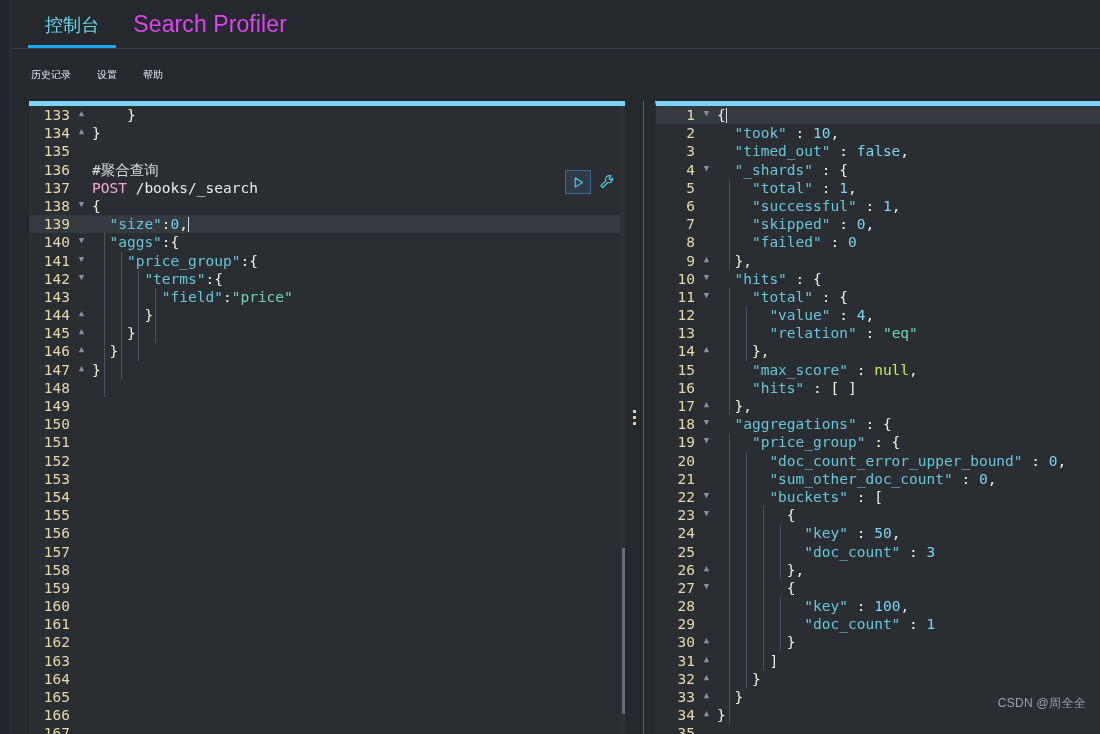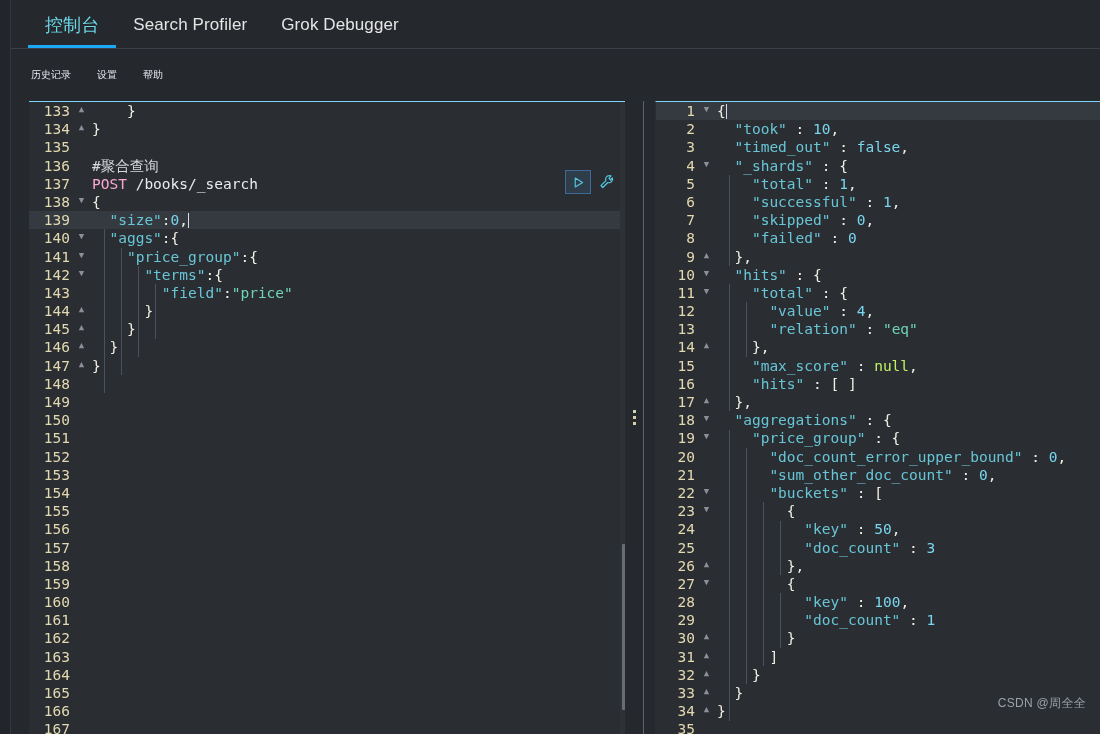--- a/index.html
+++ b/index.html
@@ -18,21 +18,21 @@
     background: #22252a; border-right: 1px solid #343741;
   }
 
   .tabbar {
     position: absolute; left: 11px; top: 0; width: 1089px; height: 49px;
     background: #25282c;
   }
   .tabs { display: flex; align-items: flex-start; height: 49px; padding-left: 17px; }
   .tab {
     position: relative; height: 49px; display: flex; align-items: center;
-    padding: 0 17px; font-size: 17px; color: #e5e5e5; white-space: nowrap;
+    padding: 0 17px; font-size: 23px; color: #d946ef; white-space: nowrap;
     cursor: pointer; letter-spacing: .1px;
   }
   .tab.zh { font-size: 18px; }
   .tab.active { color: #6bd8e8; }
   .tab.active::after {
     content: ""; position: absolute; left: 0; right: 0; bottom: 0;
     height: 4px; background: #1ba9f5;
   }
   .tabbar-underline {
     position: absolute; left: 11px; top: 48px; width: 1089px; height: 1px;
@@ -49,21 +49,21 @@
   }
 
   
   .editor-wrap {
     position: absolute; left: 11px; top: 101px;
     width: 1089px; height: 633px; background: #25282c;
   }
 
   .pane {
     position: absolute; top: 0; height: 633px; overflow: hidden;
-    background: #2a2e32; border-top: 1px solid #7dd3fc;
+    background: #2a2e32; border-top: 5px solid #7dd3fc;
   }
   .pane.left  { left: 18px;  width: 602px; }
   .pane.right { left: 644px; width: 456px; border-left: 1px solid #2a2e32; }
 
   .pane-inner { position: relative; width: 100%; height: 100%; }
 
   .code {
     font-family: "DejaVu Sans Mono", "Liberation Mono", monospace;
     font-size: 14.5px; line-height: 18.2px; white-space: pre;
   }
@@ -158,21 +158,20 @@
 <body>
 
 <div id="app">
 
   <div class="left-rail"></div>
 
   <div class="tabbar">
     <div class="tabs" id="tabs-host">
         <div class="tab active zh">控制台</div>
         <div class="tab">Search Profiler</div>
-        <div class="tab">Grok Debugger</div>
       </div>
   </div>
   <div class="tabbar-underline"></div>
 
   <div class="menubar" id="menu-host">
       <div class="menu-item">历史记录</div>
       <div class="menu-item">设置</div>
       <div class="menu-item">帮助</div>
     </div>
 

